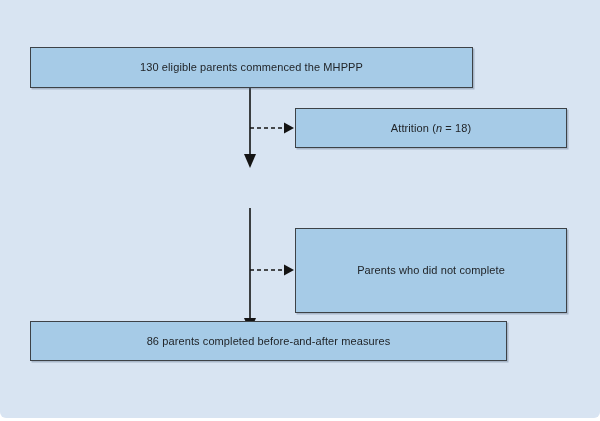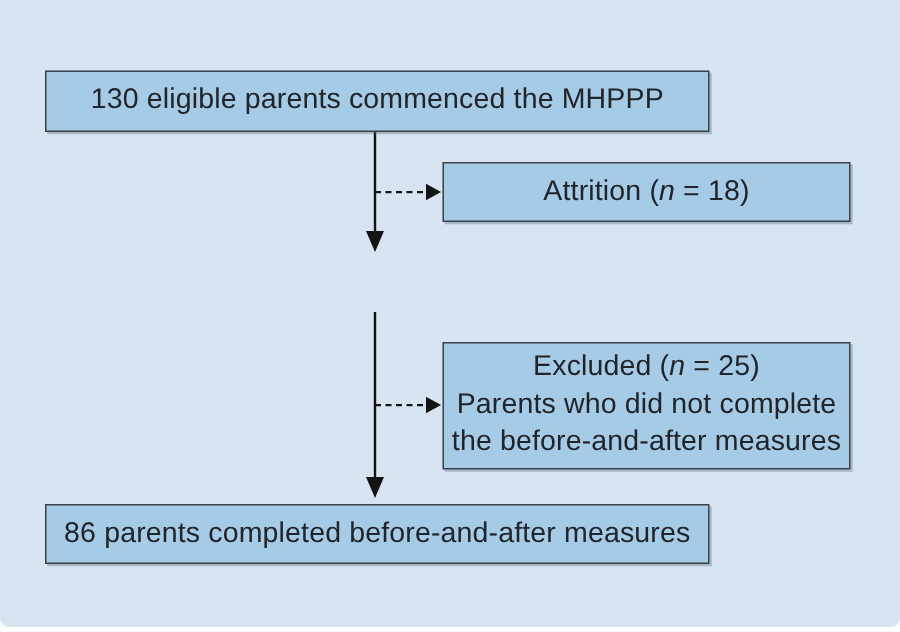--- a/index.html
+++ b/index.html
@@ -27,30 +27,30 @@
   }
   .box{
     position:absolute;
     background:var(--fill);
     border:1.5px solid var(--border);
     box-shadow:1.5px 1.5px 0 rgba(80,100,125,0.35);
     display:flex;flex-direction:column;
     align-items:center;justify-content:center;
     text-align:center;
     color:var(--text);
-    font-size:19px;
+    font-size:11px;
     letter-spacing:0.1px;
     line-height:1.3;
   }
   .box .it{font-style:italic;}
   #box-commenced{left:30px;top:47px;width:443px;height:41px;}
   #box-attrition{left:295px;top:108px;width:272px;height:40px;}
   #box-completed{left:30px;top:169px;width:443px;height:40px;}
   #box-excluded{left:295px;top:228px;width:272px;height:85px;}
-  #box-measures{left:30px;top:336px;width:443px;height:40px;}
+  #box-measures{left:30px;top:321px;width:477px;height:40px;}
   .solid-line{stroke:var(--arrow);stroke-width:1.6;}
   .dashed-line{stroke:var(--arrow);stroke-width:1.5;stroke-dasharray:4 3;}
   .head{fill:var(--arrow);}
 </style>
 </head>
 <body>
 
 <div class="panel">
 
   <svg class="arrow-layer" width="600" height="421" viewBox="0 0 600 421" aria-hidden="true">
@@ -79,22 +79,20 @@
   <div class="box" id="box-commenced">
     <span>130 eligible parents commenced the MHPPP</span>
   </div>
 
   <div class="box" id="box-attrition">
     <span><span>Attrition (</span><span class="it">n</span><span> = 18)</span></span>
   </div>
 
 
   <div class="box" id="box-excluded">
-    <span><span>Excluded (</span><span class="it">n</span><span> = 25)</span></span>
     <span>Parents who did not complete</span>
-    <span>the before-and-after measures</span>
   </div>
 
   <div class="box" id="box-measures">
     <span>86 parents completed before-and-after measures</span>
   </div>
 
 </div>
 
 </body></html>

